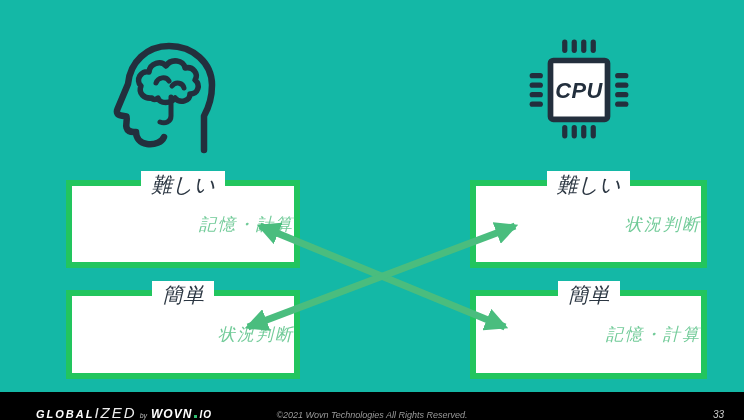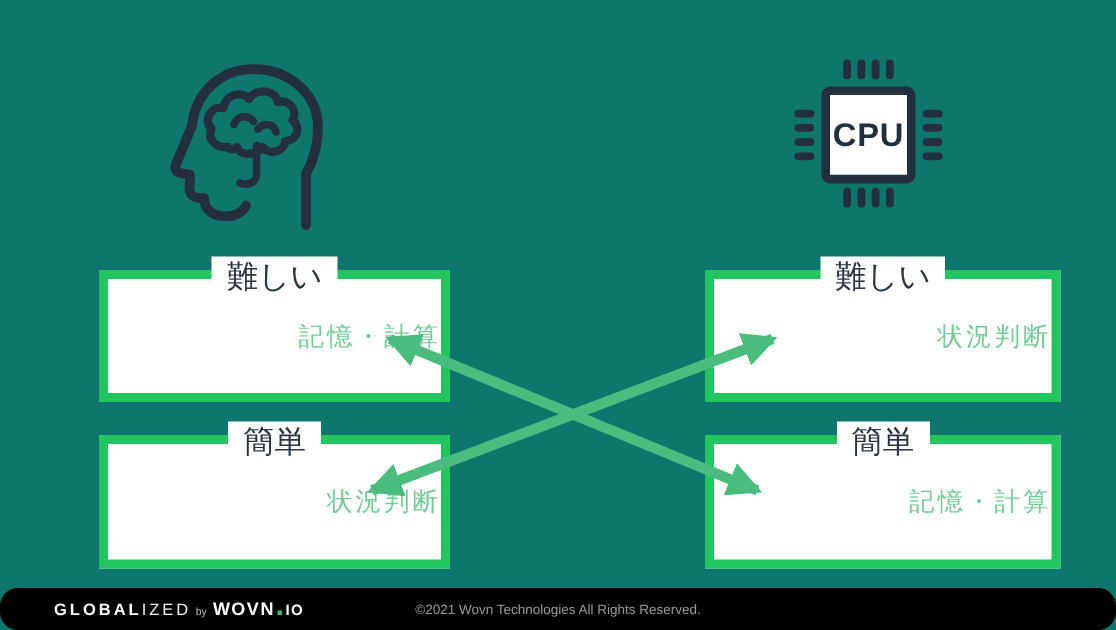--- a/index.html
+++ b/index.html
@@ -1,18 +1,18 @@
 <!DOCTYPE html>
 <html><head>
 <meta charset="utf-8">
 <style>
   html,body { margin:0; padding:0; background:#fff; }
   .slide {
-    position:relative; width:744px; height:420px; background:#0f766e;
-    overflow:hidden; font-family:"Liberation Sans", sans-serif;
+    position:relative; width:744px; height:420px; background:#14b8a6;
+    overflow:hidden; font-family:"Liberation Sans", sans-serif;font-style:italic;
   }
   .icon { position:absolute; }
   #brain-icon { left:106px; top:34px; width:120px; height:120px; }
   #cpu-icon  { left:522px; top:32px; width:114px; height:114px; }
 
   .box {
     position:absolute; border:6px solid #22c55e; background:#fff;
     display:flex; align-items:center; justify-content:flex-end;
   }
   #box-tl { left:66px;  top:180px; width:222px; height:76px; }
@@ -23,25 +23,25 @@
     position:absolute; top:-15px; left:50%; transform:translateX(-50%);
     background:#ffffff; padding:0 10px; white-space:nowrap;
     font-size:21px; font-weight:400; color:#2b3642; line-height:28px;
   }
   .value { font-size:17px; color:#72cb99; letter-spacing:2px; white-space:nowrap; }
 
   #arrow-layer { position:absolute; left:0; top:0; width:744px; height:420px; pointer-events:none; }
 
   .footer {
     position:absolute; left:0; bottom:0; width:744px; height:28px; background:#000;
-    display:flex; align-items:center;border-radius:12px;
+    display:flex; align-items:flex-end;
   }
   .logo { margin-left:36px; display:flex; align-items:baseline; color:#fff; line-height:1; }
   .logo-global { font-size:11px; font-weight:700; letter-spacing:2px; }
-  .logo-ized   { font-size:11px; font-weight:300; letter-spacing:2px; color:#ededed; }
+  .logo-ized   { font-size:15px; font-weight:300; letter-spacing:2px; color:#ededed; }
   .logo-by     { font-size:7px; color:#bdbdbd; margin:0 4px 0 3px; }
   .logo-wovn   { font-size:12px; font-weight:800; letter-spacing:1px; }
   .logo-dot    { width:3px; height:3px; background:#2fbf71; display:inline-block; margin:0 2px 1px 2px; }
   .logo-io     { font-size:10px; font-weight:700; letter-spacing:1px; }
   .copyright {
     position:absolute; left:50%; transform:translateX(-50%);
     font-size:9px; color:#9a9a9a; white-space:nowrap;
   }
   .page-number { position:absolute; right:20px; font-size:10px; color:#c9c9c9;margin-top:43px; }
 </style>

